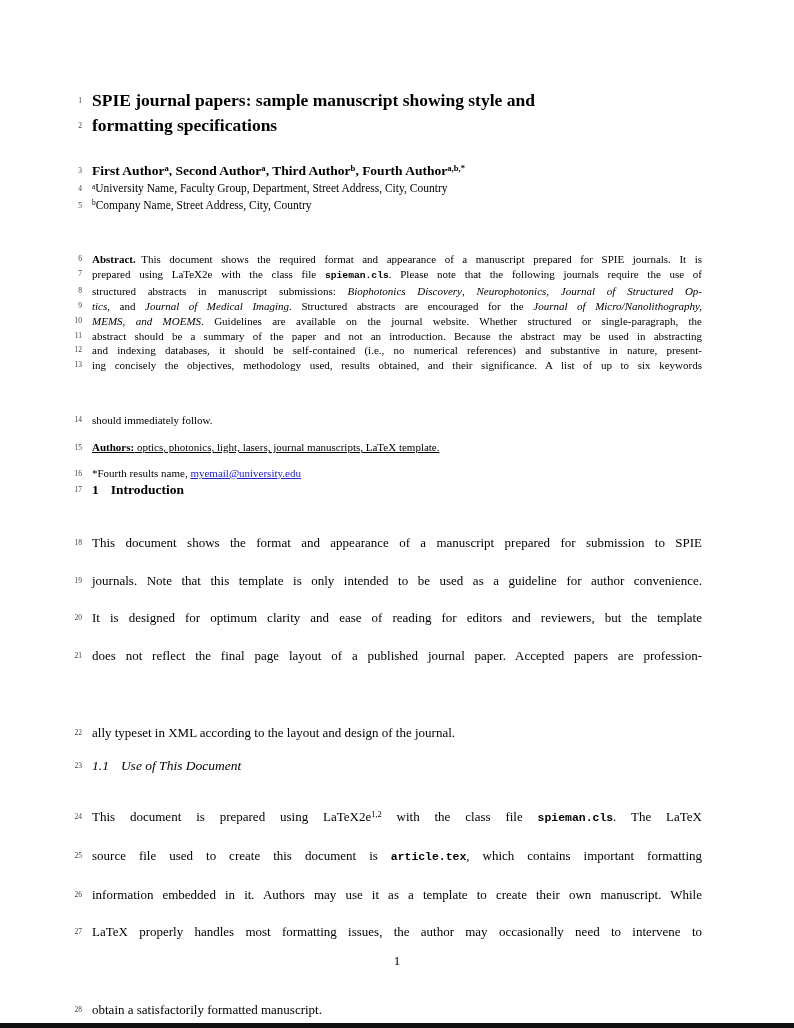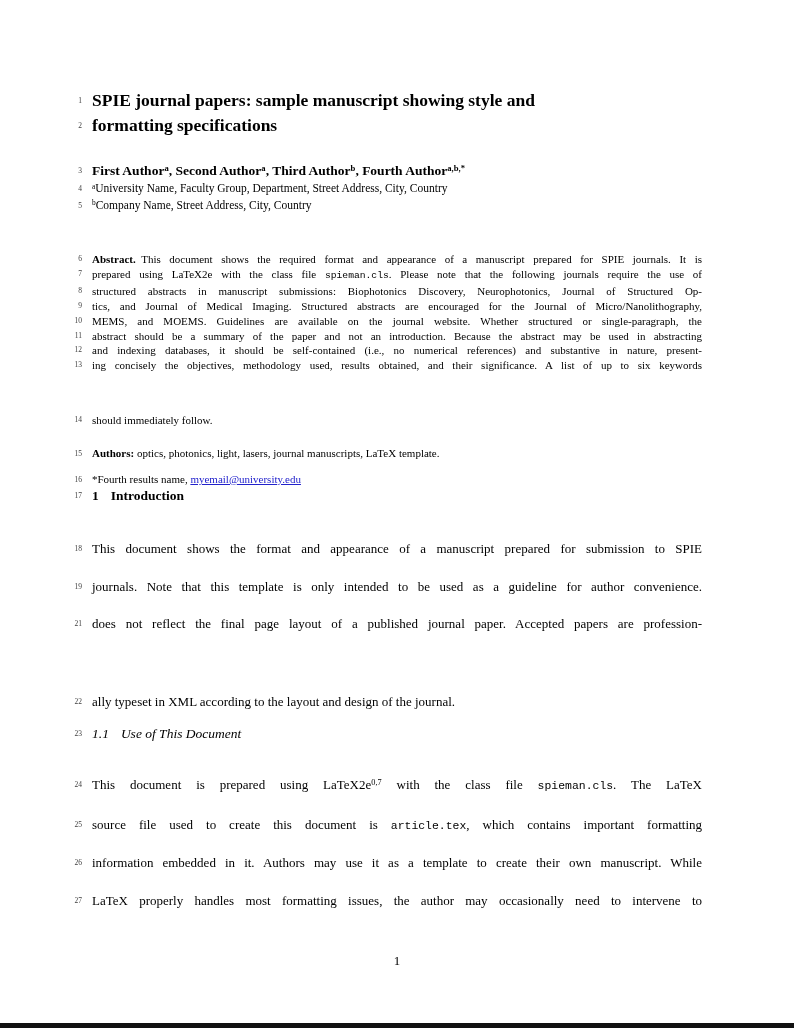--- a/index.html
+++ b/index.html
@@ -18,37 +18,37 @@
     position:absolute; left:-38px; width:28px; text-align:right;
     font-size:7.5px; line-height:inherit; color:var(--lineno-color,#404040);
     font-weight:400; font-style:normal;
   }
 
   
   .t-title        { font-size:17.5px; line-height:25px; font-weight:700; }
   .t-authors      { margin-top:24px; font-size:13.5px; line-height:17px; font-weight:700; }
   .t-affiliations { font-size:11.5px; line-height:15.5px; }
   .t-abstract     { margin-top:38px; font-size:11px;  line-height:14.9px; }
-  .t-keywords     { margin-top:18px; font-size:11px;  line-height:15px; }
+  .t-keywords     { margin-top:12px; font-size:11px;  line-height:15px;text-decoration:underline; }
   .t-footnote     { margin-top:11px; font-size:11px;  line-height:15px; }
   .t-section      { font-size:13.5px; line-height:18px; font-weight:700; }
   .t-subsection   { margin-top:4px; font-size:13.5px; line-height:20px; font-style:italic; }
   .t-body         { font-size:13px; line-height:37.5px; }
   .b-intro-paragraph { margin-top:25px; }
   .b-usage-paragraph { margin-top:22px; }
 
   
   .t-abstract .content, .t-body .content { text-align:justify; text-align-last:justify; }
   .line.lastline .content { text-align-last:left;margin-top:40px; }
 
   
   .seg-plain { }
   .seg-b   { font-weight:700; }
-  .seg-i   { }
-  .seg-m   { font-family:"Liberation Mono","DejaVu Sans Mono",monospace; font-size:88%; }
+  .seg-i   { font-style:italic; }
+  .seg-m   { font-family:"Liberation Mono","DejaVu Sans Mono",monospace; font-size:88%;font-weight:bold; }
   .seg-sup { font-size:64%; position:relative; top:-0.45em; }
   .seg-bsup{ font-size:64%; position:relative; top:-0.45em; font-weight:700; }
   .seg-gap { margin-right:12px; }
   .seg-link{ color:var(--link-color,#2222cc); text-decoration:underline; cursor:pointer;text-align:right; }
 
   .page-number {
     position:absolute; left:0; right:0; top:953px;
     text-align:center; font-size:13px;
   }
   .page-edge {
@@ -146,48 +146,56 @@
       <div class="block t-body b-intro-paragraph">
         <div class="line">
           <span class="lineno">18</span>
           <span class="content"><span class="seg-plain">This document shows the format and appearance of a manuscript prepared for submission to SPIE</span></span>
         </div>
         <div class="line">
           <span class="lineno">19</span>
           <span class="content"><span class="seg-plain">journals. Note that this template is only intended to be used as a guideline for author convenience.</span></span>
         </div>
         <div class="line">
+          <span class="lineno">20</span>
+          <span class="content"><span class="seg-plain">It is designed for optimum clarity and ease of reading for editors and reviewers, but the template</span></span>
+        </div>
+        <div class="line">
           <span class="lineno">21</span>
           <span class="content"><span class="seg-plain">does not reflect the final page layout of a published journal paper. Accepted papers are profession-</span></span>
         </div>
         <div class="line lastline">
           <span class="lineno">22</span>
           <span class="content"><span class="seg-plain">ally typeset in XML according to the layout and design of the journal.</span></span>
         </div>
       </div>
       <div class="block t-subsection b-use-of-document-heading">
         <div class="line">
           <span class="lineno">23</span>
           <span class="content"><span class="seg-gap">1.1</span><span class="seg-plain">Use of This Document</span></span>
         </div>
       </div>
       <div class="block t-body b-usage-paragraph">
         <div class="line">
           <span class="lineno">24</span>
-          <span class="content"><span class="seg-plain">This document is prepared using LaTeX2e</span><span class="seg-sup">0,7</span><span class="seg-plain"> with the class file </span><span class="seg-m">spieman.cls</span><span class="seg-plain">. The LaTeX</span></span>
+          <span class="content"><span class="seg-plain">This document is prepared using LaTeX2e</span><span class="seg-sup">1,2</span><span class="seg-plain"> with the class file </span><span class="seg-m">spieman.cls</span><span class="seg-plain">. The LaTeX</span></span>
         </div>
         <div class="line">
           <span class="lineno">25</span>
           <span class="content"><span class="seg-plain">source file used to create this document is </span><span class="seg-m">article.tex</span><span class="seg-plain">, which contains important formatting</span></span>
         </div>
         <div class="line">
           <span class="lineno">26</span>
           <span class="content"><span class="seg-plain">information embedded in it. Authors may use it as a template to create their own manuscript. While</span></span>
         </div>
         <div class="line">
           <span class="lineno">27</span>
           <span class="content"><span class="seg-plain">LaTeX properly handles most formatting issues, the author may occasionally need to intervene to</span></span>
+        </div>
+        <div class="line lastline">
+          <span class="lineno">28</span>
+          <span class="content"><span class="seg-plain">obtain a satisfactorily formatted manuscript.</span></span>
         </div>
       </div>
     </div>
   <div class="page-number">1</div>
   <div class="page-edge"></div>
 </div>
 
 </body></html>

